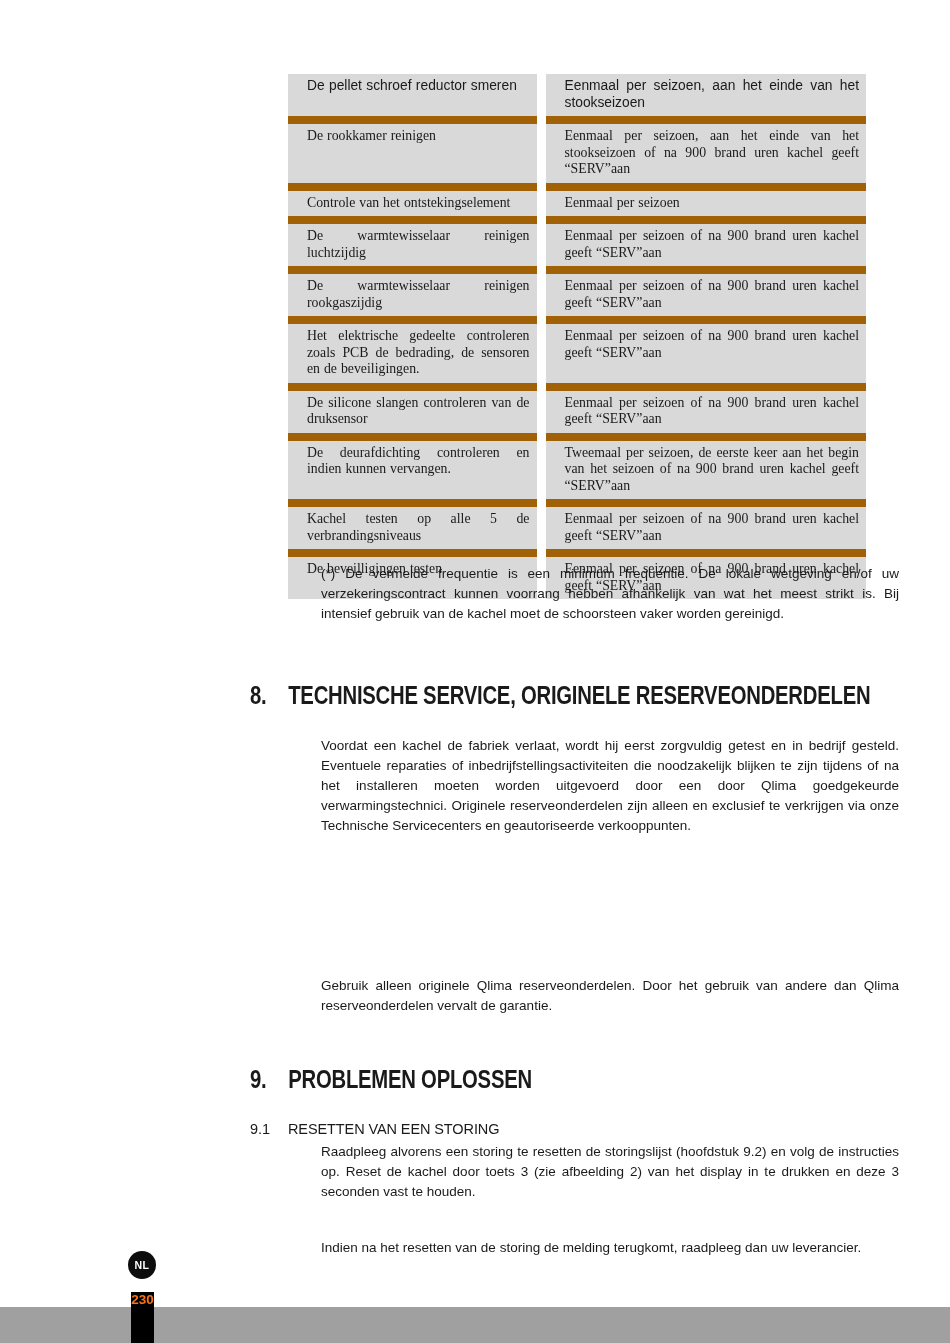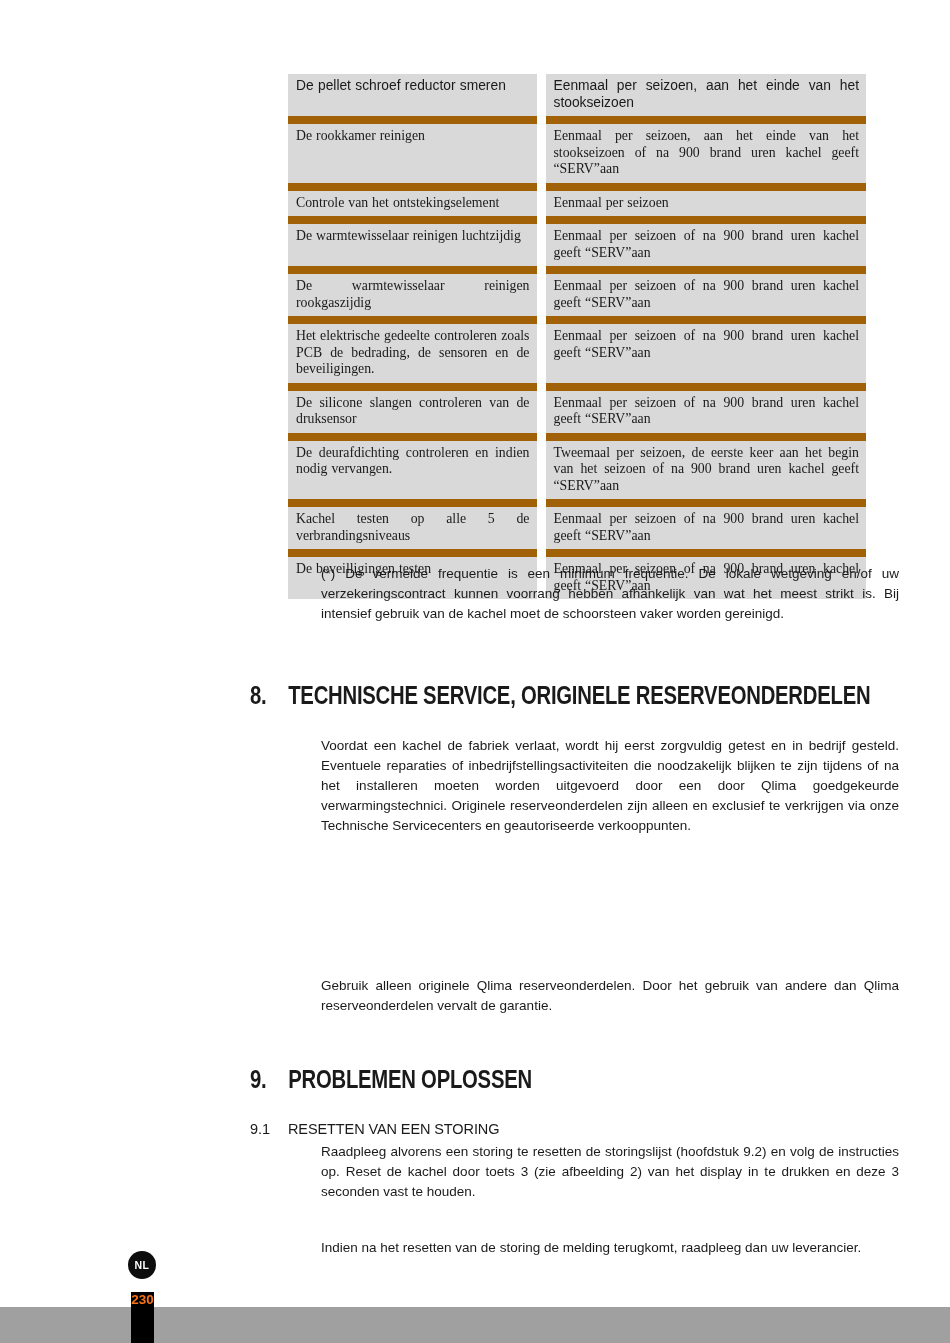--- a/index.html
+++ b/index.html
@@ -20,21 +20,21 @@
     top: 74px;
     width: 578px;
     border-collapse: collapse;
     table-layout: fixed;
     font-size: 13.8px;
     line-height: 16.5px;
   }
   table.maint td {
     background: #d9d9d9;
     vertical-align: top;
-    padding: 4px 7px 5px 8px;
+    padding: 4px 7px 5px 19px;
     text-align: justify;
     word-spacing: 0.5px;
   }
   table.maint td.task { border-right: 9px solid #ffffff; }
   table.maint tr + tr td { border-top: 8px solid #a16207; font-family: Liberation Serif, serif; }
 
   
   .para {
     position: absolute;
     left: 288px;
@@ -143,21 +143,21 @@
       </tr>
       <tr>
         <td class="task">Het elektrische gedeelte controleren zoals PCB de bedrading, de sensoren en de beveiligingen.</td>
         <td class="freq">Eenmaal per seizoen of na 900 brand uren kachel geeft “SERV”aan</td>
       </tr>
       <tr>
         <td class="task">De silicone slangen controleren van de druksensor</td>
         <td class="freq">Eenmaal per seizoen of na 900 brand uren kachel geeft “SERV”aan</td>
       </tr>
       <tr>
-        <td class="task">De deurafdichting controleren en indien nodig vervangen.</td>
+        <td class="task">De deurafdichting controleren en indien kunnen vervangen.</td>
         <td class="freq">Tweemaal per seizoen, de eerste keer aan het begin van het seizoen of na 900 brand uren kachel geeft “SERV”aan</td>
       </tr>
       <tr>
         <td class="task">Kachel testen op alle 5 de verbrandingsniveaus</td>
         <td class="freq">Eenmaal per seizoen of na 900 brand uren kachel geeft “SERV”aan</td>
       </tr>
       <tr>
         <td class="task">De beveilligingen testen</td>
         <td class="freq">Eenmaal per seizoen of na 900 brand uren kachel geeft “SERV”aan</td>
       </tr>

